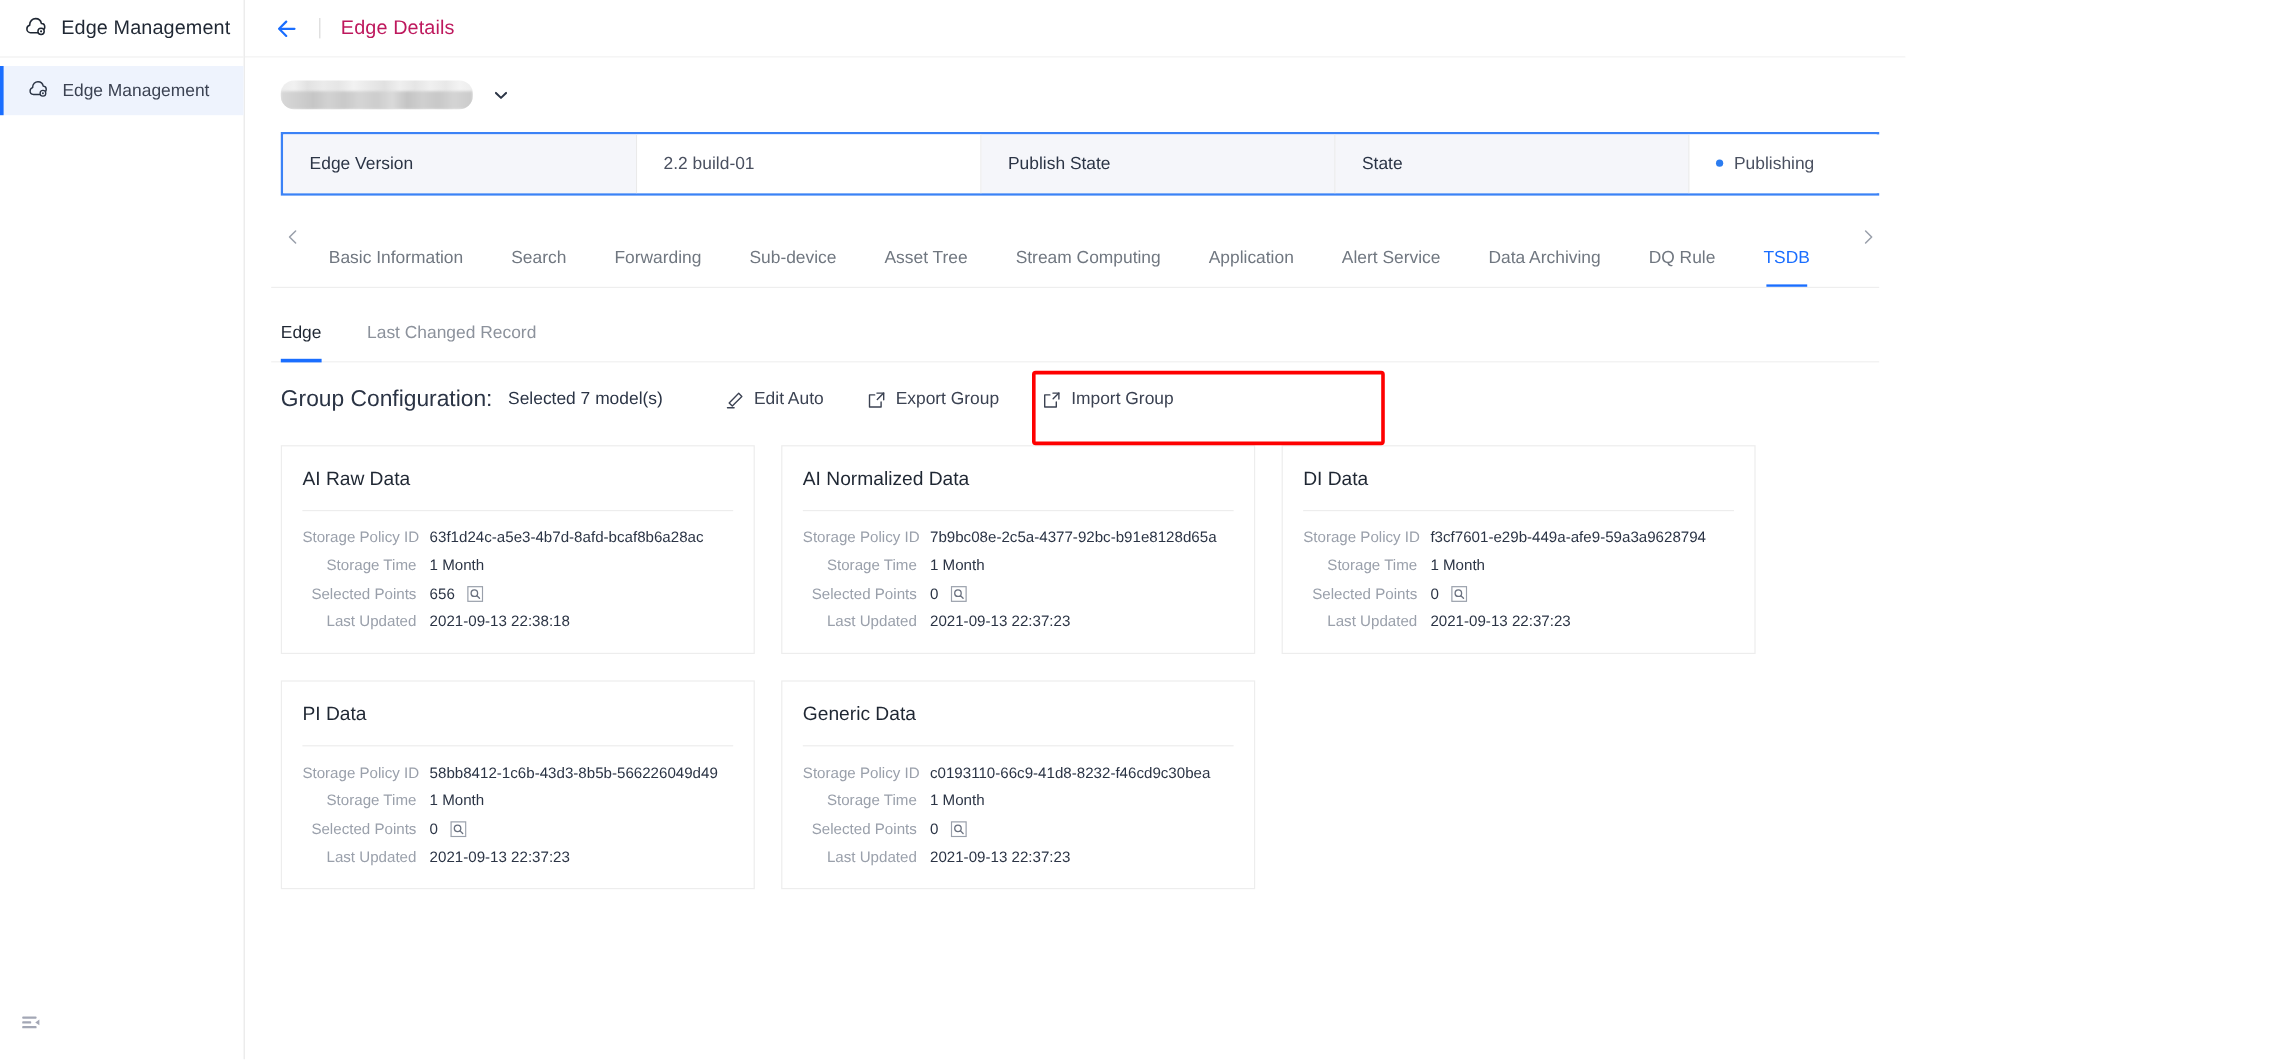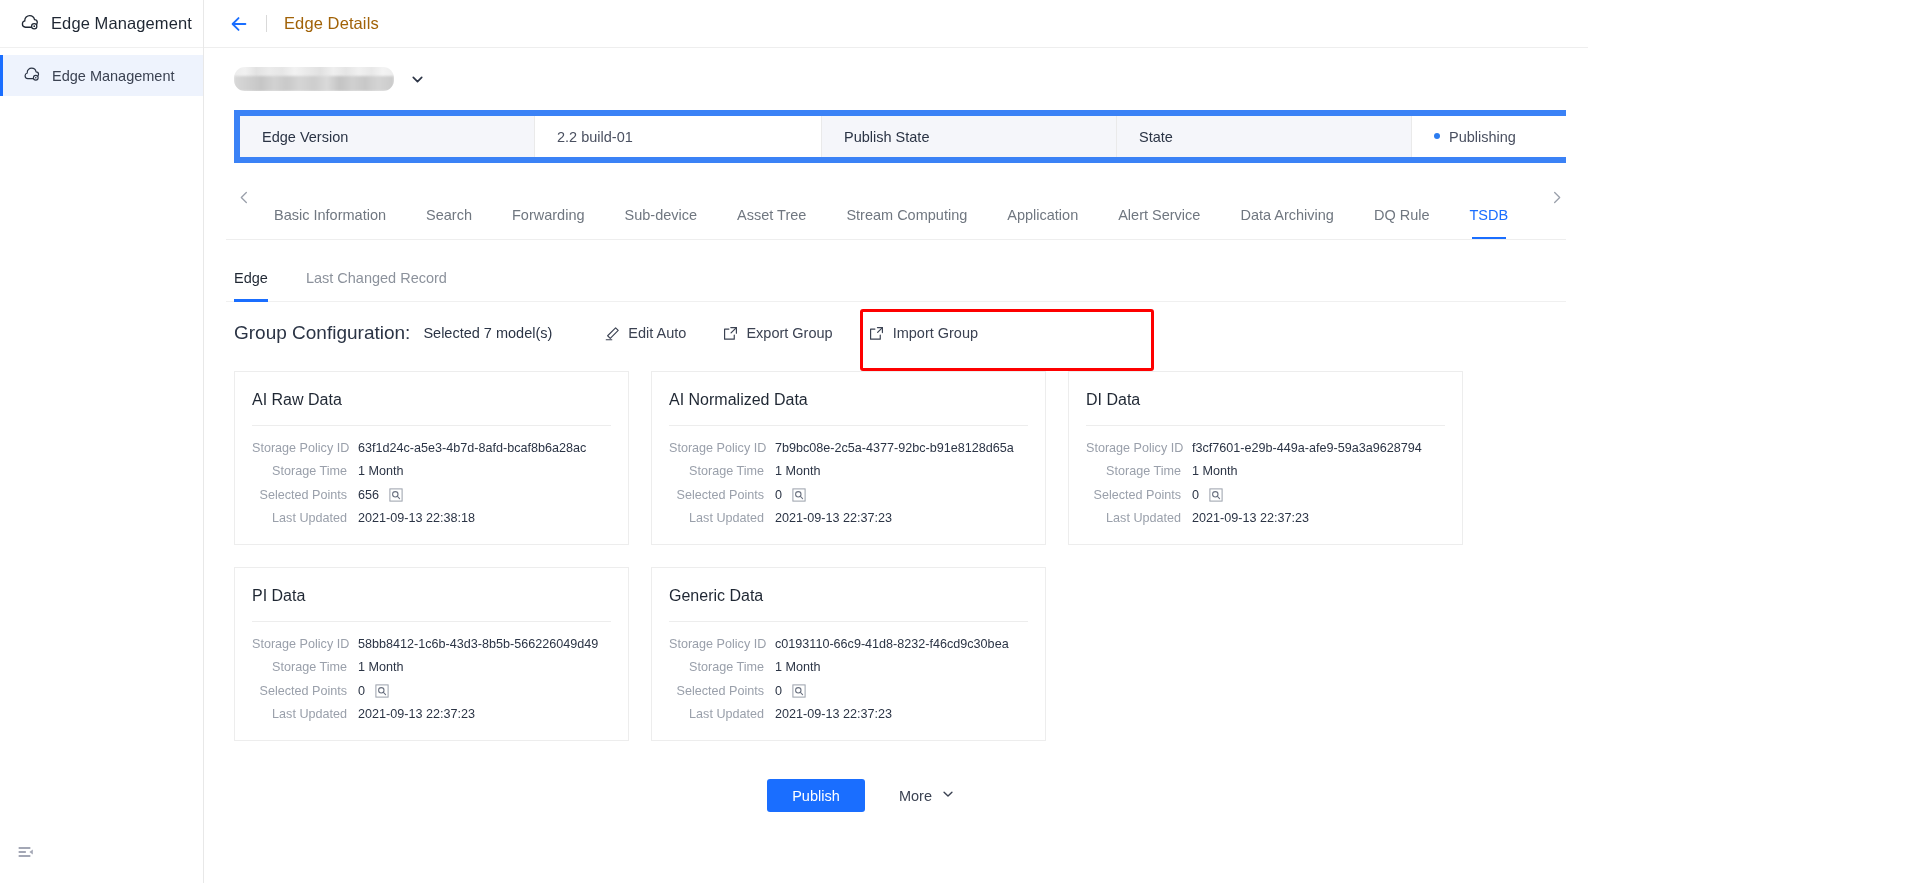--- a/index.html
+++ b/index.html
@@ -110,21 +110,21 @@
     cursor: pointer;
   }
   .topbar-divider {
     width: 1px;
     height: 17px;
     background: #d9d9d9;
     margin: 0 17px 0 14px;
   }
   .topbar-title {
     font-size: 16.5px;
-    color: #a16207;
+    color: #be185d;
     letter-spacing: 0.1px;
     text-align: center;
   }
 
   
   .body-scroll {
     flex: 1;
     overflow: hidden;
     padding: 0 22px;
     background: #ffffff;
@@ -166,21 +166,21 @@
   }
   .device-caret {
     width: 18px; height: 18px;
     display: flex; align-items: center; justify-content: center;
     cursor: pointer;
   }
 
   
   .info-table {
     display: flex;
-    border: 6px solid #3b82f6;
+    border: 2px solid #3b82f6;
     height: 53px;
     margin-left: 8px;
   }
   .info-cell {
     display: flex;
     align-items: center;
     padding-left: 22px;
     font-size: 14.5px;
     border-right: 1px solid #eaeaea;
     white-space: nowrap;
@@ -776,27 +776,16 @@
             </div>
             <div class="card-row">
               <span class="cr-label">Last Updated</span>
               <span class="cr-value">2021-09-13 22:37:23</span>
             </div>
           </div>
         </div>
 
       </div>
 
-      <div class="footer-actions">
-        <button class="btn-publish">Publish</button>
-        <button class="btn-more">
-          <span>More</span>
-          <span>
-            <svg width="14" height="14" viewBox="0 0 16 16" fill="none">
-              <path d="M3.5 6 L8 10.4 L12.5 6" stroke="#3b4252" stroke-width="1.6" stroke-linecap="round" stroke-linejoin="round"></path>
-            </svg>
-          </span>
-        </button>
-      </div>
 
     </div>
   </div>
 </div>
 
 </body></html>

